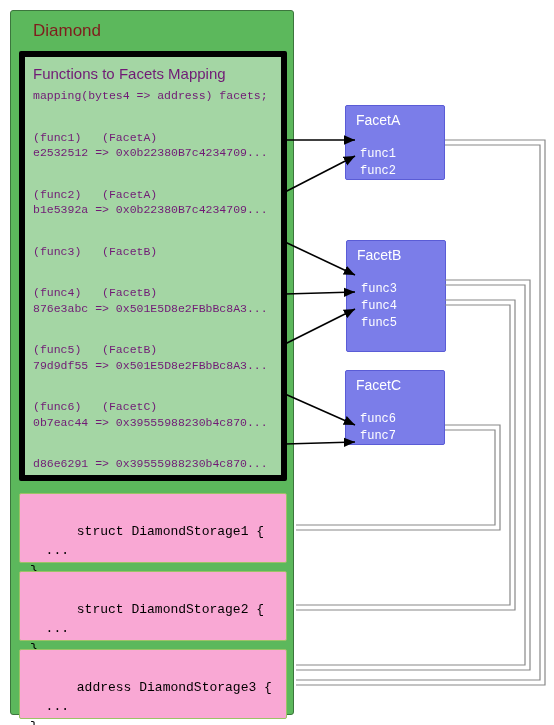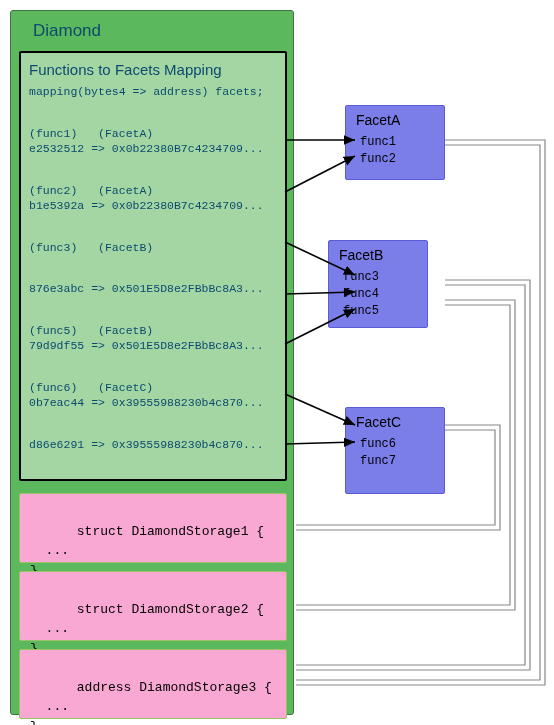--- a/index.html
+++ b/index.html
@@ -25,34 +25,34 @@
     height: 705px;
     background: #5cb85c;
     border: 1px solid #3c763d;
     border-radius: 3px;
   }
   .diamond-title {
     position: absolute;
     left: 22px;
     top: 10px;
     font-size: 17px;
-    color: #0c4a6e;
+    color: #7f1d1d;
     font-family: Arial, sans-serif;
   }
   .mapping-panel {
     position: absolute;
     left: 8px;
     top: 40px;
     width: 268px;
     height: 430px;
     background: #a4d6a4;
-    border: 2px solid #000000;
+    border: 6px solid #000000;
     border-radius: 2px;
     padding: 6px 8px;
-    color: #0c4a6e;
+    color: #701a75;
   }
   .mapping-title {
     font-family: Arial, sans-serif;
     font-size: 15px;
     margin: 2px 0 6px 0;
   }
   .mono {
     font-size: 11.5px;
     line-height: 1.35;
     white-space: pre;
@@ -74,32 +74,33 @@
     font-size: 13px;
     white-space: pre;
     line-height: 1.5;
   }
   .facet {
     position: absolute;
     width: 100px;
     background: #7b7de9;
     border: 1px solid #5a5cd6;
     border-radius: 2px;
-    color: #000000;
+    color: #ffffff;
     font-family: Arial, sans-serif;
   }
   .facet-title {
     font-size: 14px;
     padding: 6px 10px 0 10px;
   }
   .facet-funcs {
     font-size: 12px;
     padding: 6px 14px 18px 14px;
     line-height: 1.4;
     font-family: "Consolas","Courier New",monospace;
+    margin-top: 12px;
   }
   .facet-func { display: block; }
   svg.overlay {
     position: absolute;
     left: 0; top: 0;
     width: 554px; height: 725px;
     pointer-events: none;
   }
 </style>
 </head>
@@ -119,20 +120,21 @@
         <div class="mono row-hash"><span>e2532512</span> <span>=&gt;</span> <span>0x0b22380B7c4234709...</span></div>
       </div>
       <div class="row-pair">
         <div class="mono row-labels"><span>(func2)</span>   <span>(FacetA)</span></div>
         <div class="mono row-hash"><span>b1e5392a</span> <span>=&gt;</span> <span>0x0b22380B7c4234709...</span></div>
       </div>
       <div class="row-pair">
         <div class="mono row-labels"><span>(func3)</span>   <span>(FacetB)</span></div>
       </div>
       <div class="row-pair">
+        <div class="mono row-labels"><span>(func4)</span>   <span>(FacetB)</span></div>
         <div class="mono row-hash"><span>876e3abc</span> <span>=&gt;</span> <span>0x501E5D8e2FBbBc8A3...</span></div>
       </div>
       <div class="row-pair">
         <div class="mono row-labels"><span>(func5)</span>   <span>(FacetB)</span></div>
         <div class="mono row-hash"><span>79d9df55</span> <span>=&gt;</span> <span>0x501E5D8e2FBbBc8A3...</span></div>
       </div>
       <div class="row-pair">
         <div class="mono row-labels"><span>(func6)</span>   <span>(FacetC)</span></div>
         <div class="mono row-hash"><span>0b7eac44</span> <span>=&gt;</span> <span>0x39555988230b4c870...</span></div>
       </div>
@@ -159,30 +161,30 @@
   </div>
 
   <div class="facet" style="left:345px; top:105px; height:75px">
     <div class="facet-title">FacetA</div>
     <div class="facet-funcs">
       <span class="facet-func">func1</span>
       <span class="facet-func">func2</span>
     </div>
   </div>
 
-  <div class="facet" style="left:328px; top:240px; height:88px">
+  <div class="facet" style="left:346px; top:240px; height:112px">
     <div class="facet-title">FacetB</div>
     <div class="facet-funcs">
       <span class="facet-func">func3</span>
       <span class="facet-func">func4</span>
       <span class="facet-func">func5</span>
     </div>
   </div>
 
-  <div class="facet" style="left:345px; top:407px; height:87px">
+  <div class="facet" style="left:345px; top:370px; height:75px">
     <div class="facet-title">FacetC</div>
     <div class="facet-funcs">
       <span class="facet-func">func6</span>
       <span class="facet-func">func7</span>
     </div>
   </div>
 
   <svg class="overlay">
 
     <defs>

